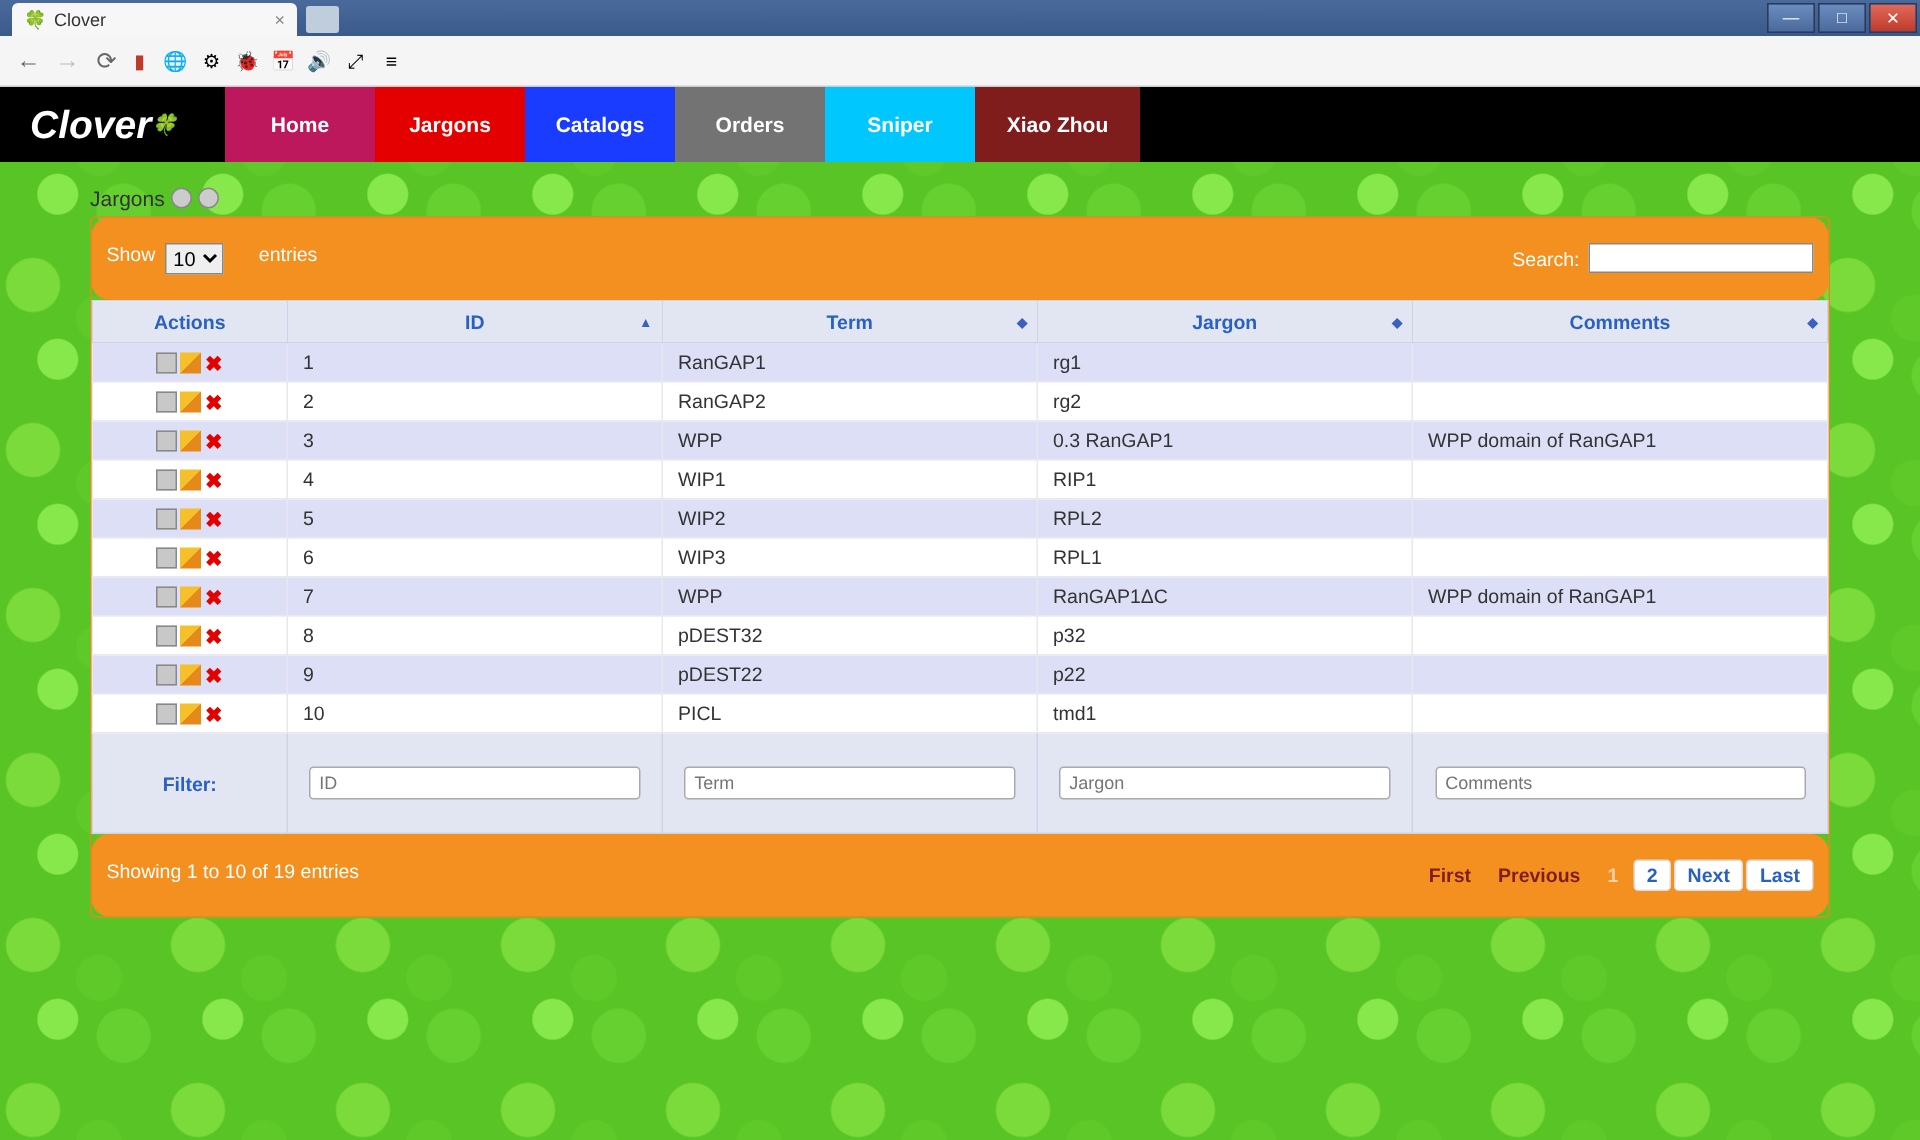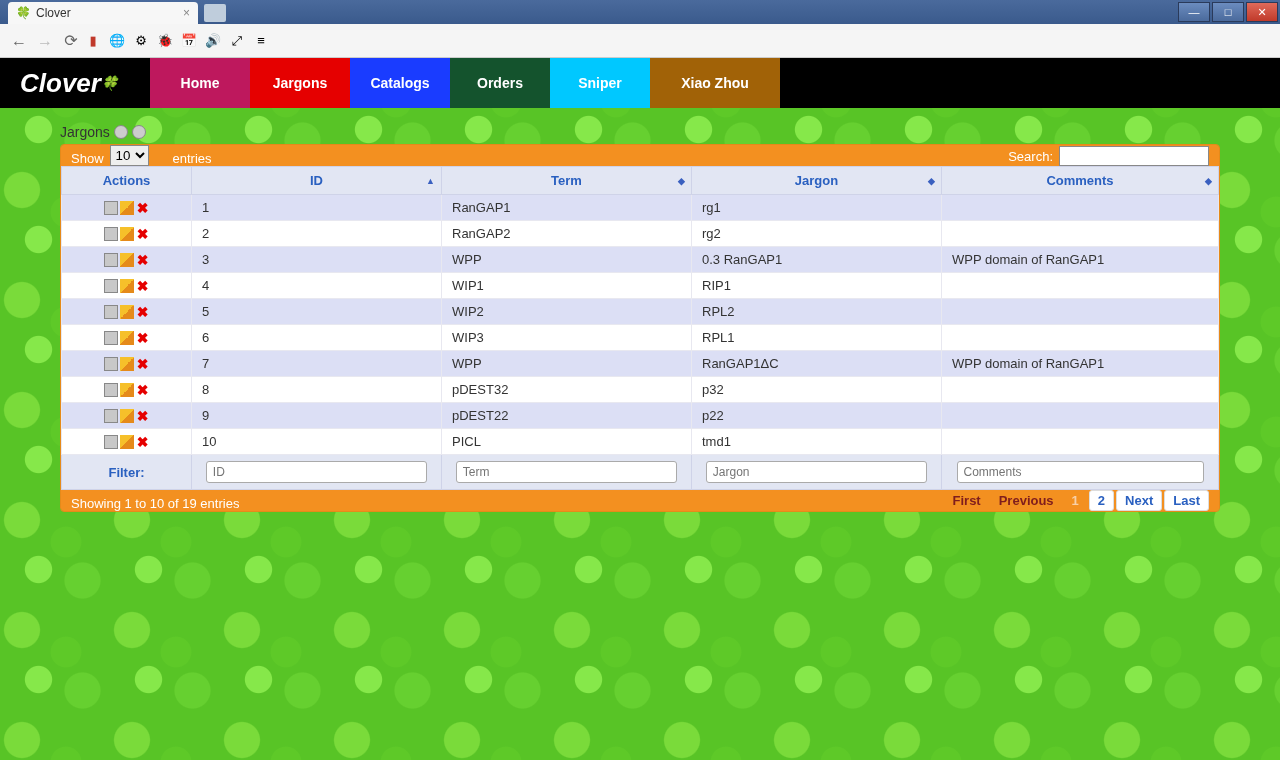--- a/index.html
+++ b/index.html
@@ -30,47 +30,47 @@
   radial-gradient(circle at 20% 20%, #7adb3a 0 14%, transparent 15%),
   radial-gradient(circle at 60% 40%, #5ec928 0 16%, transparent 17%),
   radial-gradient(circle at 35% 65%, #86e84a 0 13%, transparent 14%),
   radial-gradient(circle at 75% 75%, #66d030 0 15%, transparent 16%);
   background-size: 110px 110px; background-color:#58c426; }
 
 .navbar { position:relative; height:50px; background:#000; display:flex; align-items:stretch; }
 .logo { width:150px; display:flex; align-items:center; padding-left:20px; color:#fff; font-size:26px; font-weight:bold; font-style:italic;}
 .logo .leaf { color:#5ec928; font-size:14px; vertical-align:super; }
 .navitem { width:100px; display:flex; align-items:center; justify-content:center; color:#fff; font-weight:bold; font-size:14px; cursor:pointer; }
-.nav-home{background:#be185d}.nav-stocks{background:#f39c12}.nav-jargons{background:#e50000}.nav-catalogs{background:#1a3cff}.nav-orders{background:#14532d}.nav-sniper{background:#00c8ff}.nav-roster{background:#c0d000}.nav-user{background:#a16207;width:130px}
+.nav-home{background:#be185d}.nav-stocks{background:#f39c12}.nav-jargons{background:#e50000}.nav-catalogs{background:#1a3cff}.nav-orders{background:#737373}.nav-sniper{background:#00c8ff}.nav-roster{background:#c0d000}.nav-user{background:#7f1d1d;width:110px}
 
 .content { position:relative; padding:16px 60px 0; }
 .page-heading { color:#333; font-size:14px; margin-bottom:4px; display:flex; align-items:center; gap:4px;}
 .mini-icon { width:14px; height:14px; display:inline-block; background:#ccc; border-radius:7px; border:1px solid #888;}
 
 .panel { border:1px solid #e58a1a; border-radius:4px; overflow:hidden; }
-.panel-top,.panel-bot { background:#f39020; color:#fff; padding:0 10px; display:flex; align-items:flex-end; }
+.panel-top,.panel-bot { background:#f39020; color:#fff; padding:17px 10px; display:flex; align-items:flex-start;border-radius:12px; }
 .panel-top .show-label{margin-right:6px}
 .panel-top select{border:1px solid #888;padding:1px}
 .panel-top .entries-label{margin-left:24px}
 .panel-top .search-wrap{margin-left:auto;display:flex;align-items:center;gap:6px}
 .panel-top input{border:1px solid #888;height:20px;width:150px;padding:0 4px}
 
 table { width:100%; border-collapse:collapse; background:#fff; }
 thead th { background:#e2e6f3; color:#2a60c0; font-weight:bold; padding:6px 8px; border:1px solid #cfd3e8; text-align:center; position:relative; font-size:13px;}
 thead th .sort { position:absolute; right:6px; top:50%; transform:translateY(-50%); font-size:9px; color:#3a60c0;}
 tbody td { padding:5px 10px; border:1px solid #e8e8f0; color:#333; font-size:13px;}
 tbody tr:nth-child(odd) td { background:#dcdff5; }
 tbody tr:nth-child(even) td { background:#ffffff; }
 .row-actions { display:flex; gap:2px; justify-content:center;}
 .aicon{width:14px;height:14px;display:inline-block;cursor:pointer}
 .aicon.copy{background:#c8c8c8;border:1px solid #888}
 .aicon.edit{background:linear-gradient(135deg,#f6c02a 50%,#e58a1a 50%)}
 .aicon.del{color:#e50000;font-weight:bold;font-size:14px;line-height:14px;text-align:center}
 
-tfoot td { background:#e2e6f3; padding:6px 8px; border:1px solid #cfd3e8; color:#2a60c0; font-weight:bold; text-align:center;}
+tfoot td { background:#e2e6f3; padding:22px 8px; border:1px solid #cfd3e8; color:#2a60c0; font-weight:bold; text-align:center;}
 tfoot input { width:95%; border:1px solid #aaa; border-radius:3px; padding:3px 6px; color:#888; font-size:12px;}
 
 .panel-bot { justify-content:space-between; }
 .pager { display:flex; align-items:center; gap:2px; }
 .pager span { padding:2px 8px; border-radius:3px; cursor:pointer; font-weight:bold;}
 .pager .disabled { color:#7f1d1d; cursor:default;}
 .pager .page { background:#fff; color:#2a60c0; border:1px solid #ddd;}
 .pager .page.current { color:#f8d0a8; background:transparent; border:none; cursor:default;}
 </style>
 </head>

